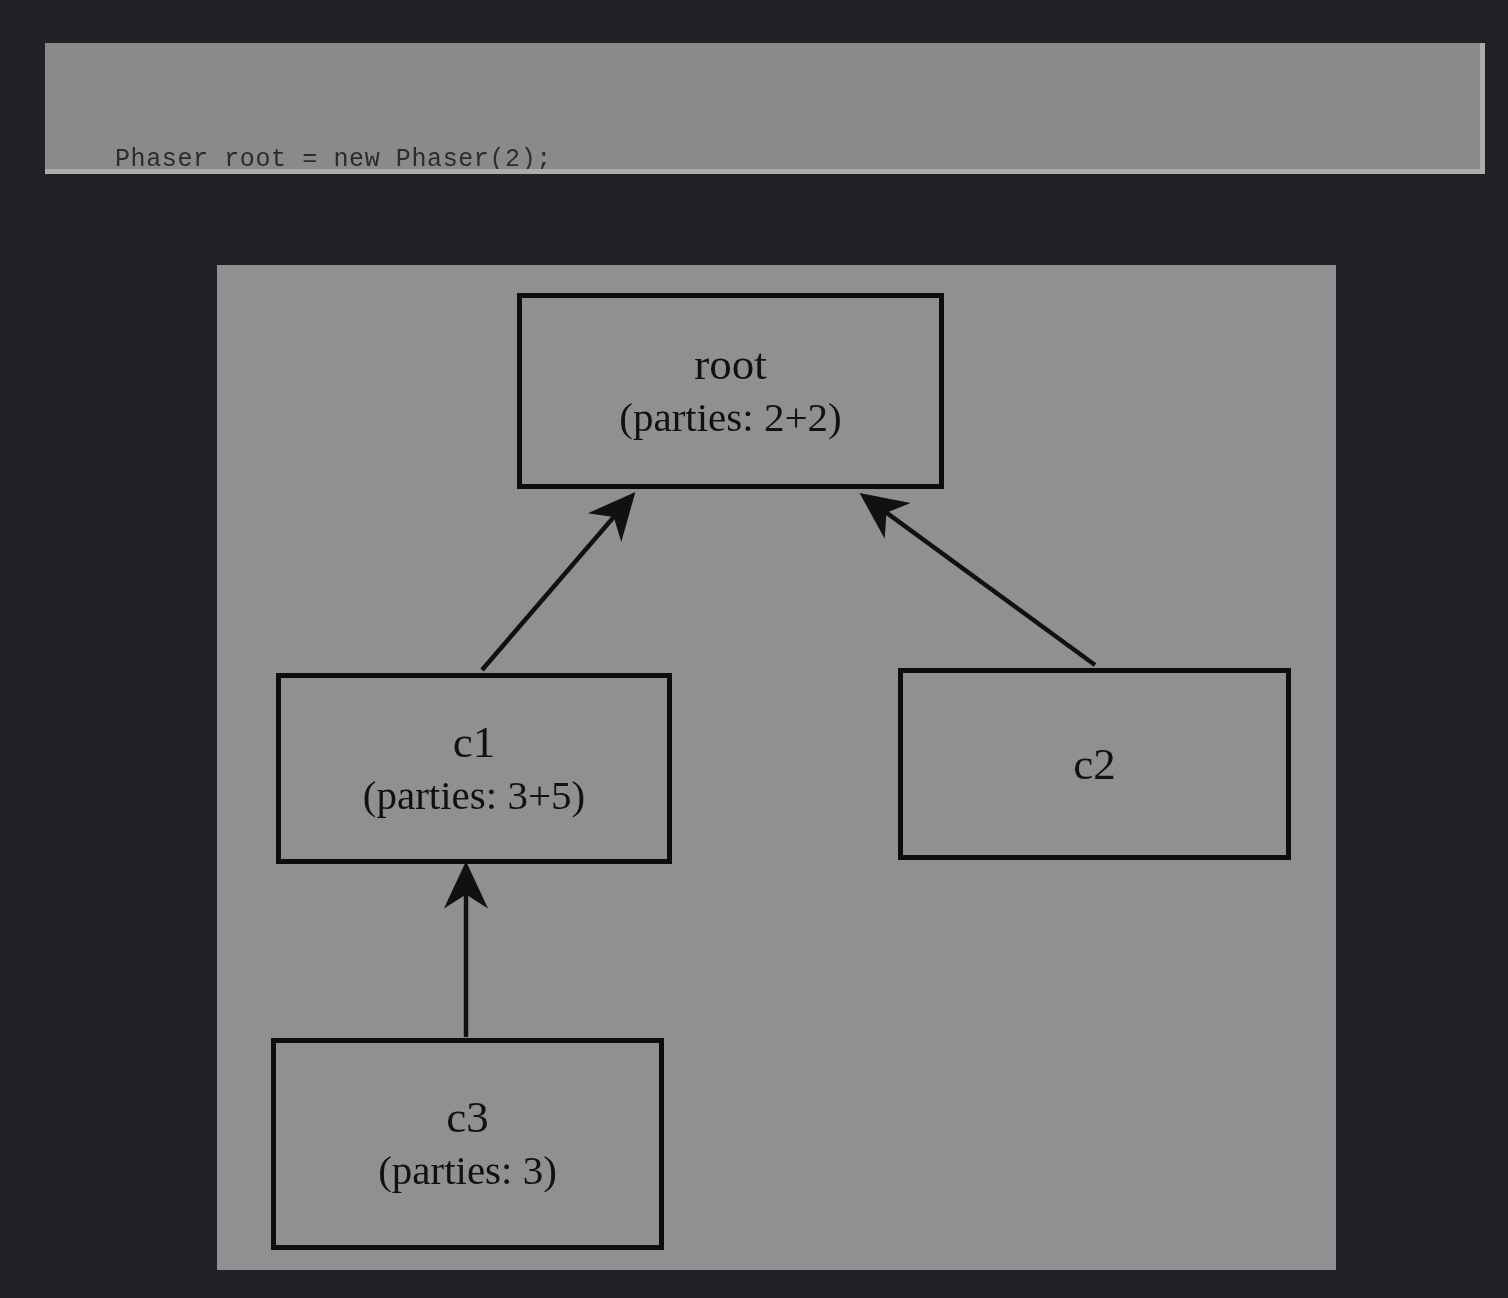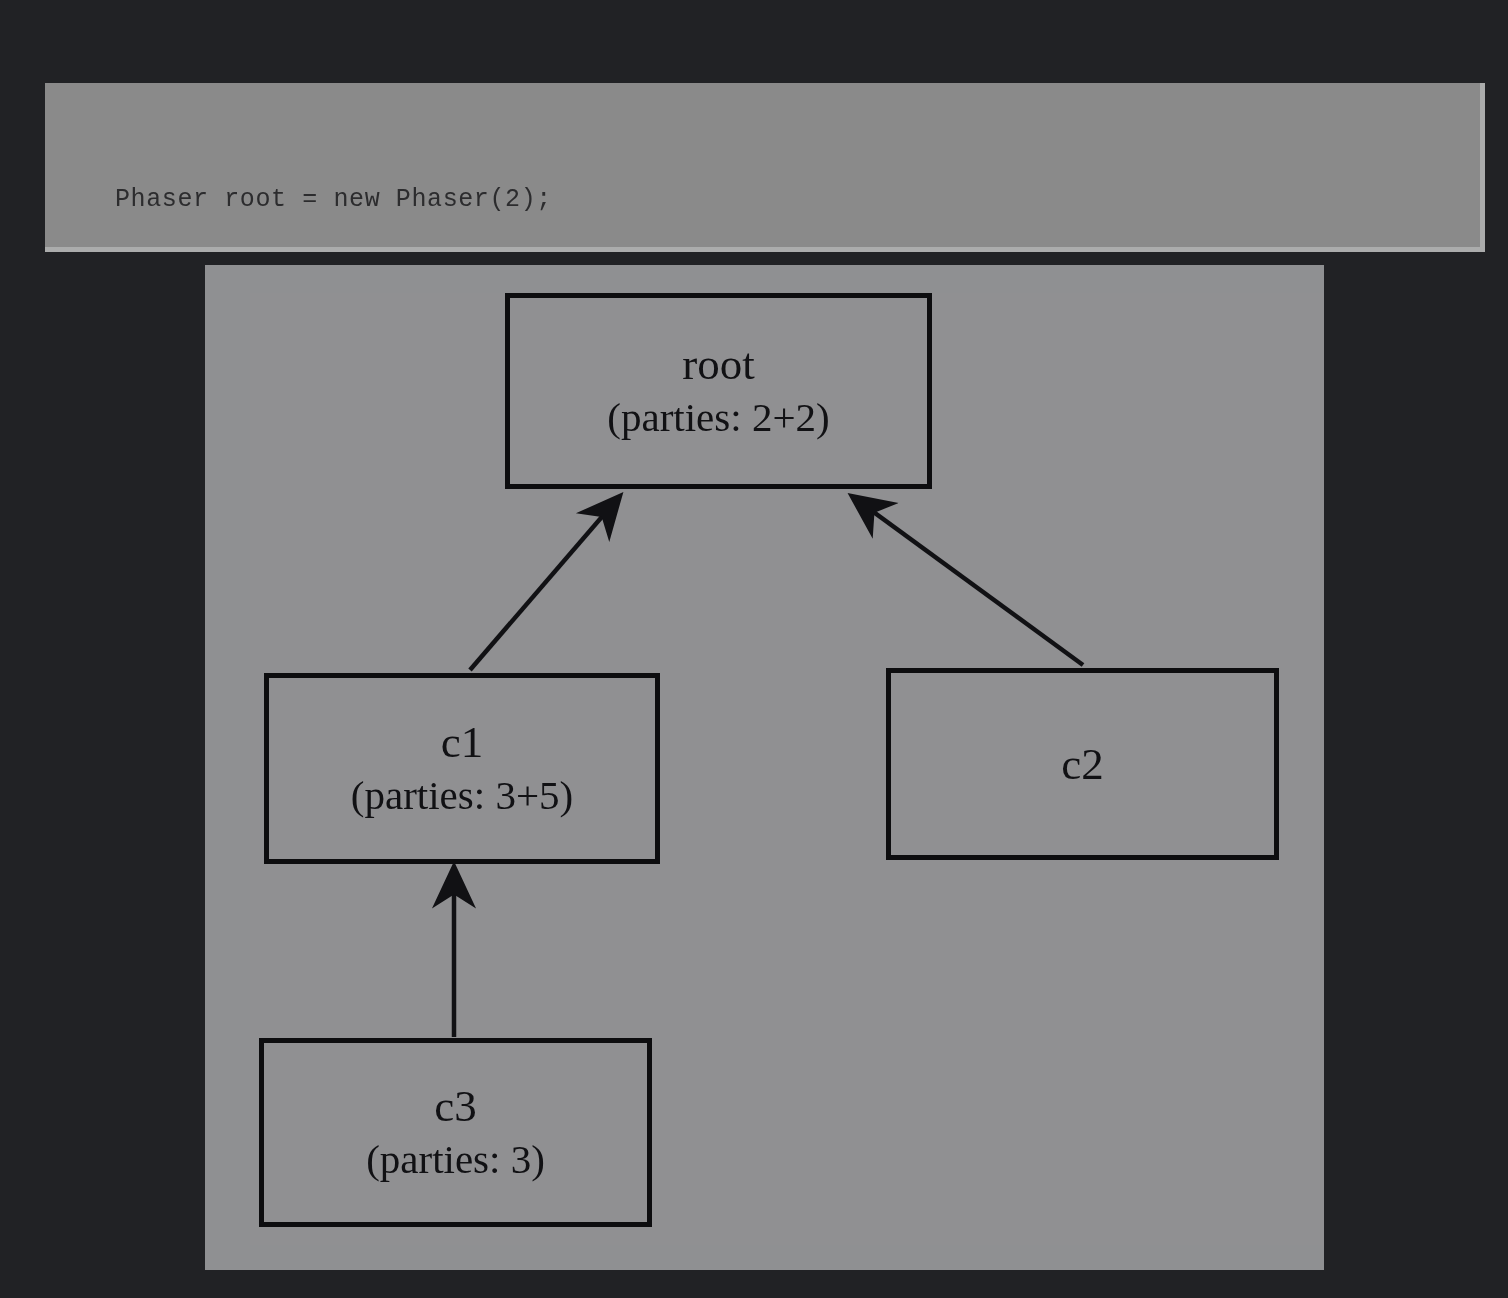--- a/index.html
+++ b/index.html
@@ -16,48 +16,47 @@
     overflow: hidden;
     font-family: "Liberation Serif", serif;
   }
 
   
   #code-block {
     position: absolute;
     left: 45px;
     top: 43px;
     width: 1440px;
-    height: 169px;
+    height: 131px;
     background: #8a8a8a;
     border-right: 5px solid #abacac;
     border-bottom: 5px solid #abacac;
     box-sizing: border-box;
     overflow: hidden;
-    margin-top: 40px;
   }
   #code-lines {
     position: absolute;
     left: 70px;
     top: 14px;
     font-family: "Liberation Mono", monospace;
     font-size: 25px;
     line-height: 41px;
     color: #2c2c2e;
     white-space: pre;
     letter-spacing: 0.6px;
   }
   .code-line {
     display: block;
     white-space: pre;
   }
 
   
   #figure-panel {
     position: absolute;
-    left: 205px;
+    left: 217px;
     top: 265px;
     width: 1119px;
     height: 1005px;
     background: #8f9092;
     box-sizing: border-box;
   }
   #figure-inner {
     position: absolute;
     left: 45px;
     top: 28px;
@@ -121,21 +120,21 @@
     left: 681px;
     top: 403px;
     width: 393px;
     height: 192px;
     gap: 33px;
   }
   #node-c3 {
     left: 54px;
     top: 773px;
     width: 393px;
-    height: 189px;
+    height: 212px;
   }
 </style>
 </head>
 <body>
 
 <div id="page">
 
   <div id="code-block">
     <div id="code-lines">
       <span class="code-line">Phaser root = new Phaser(2);</span>

